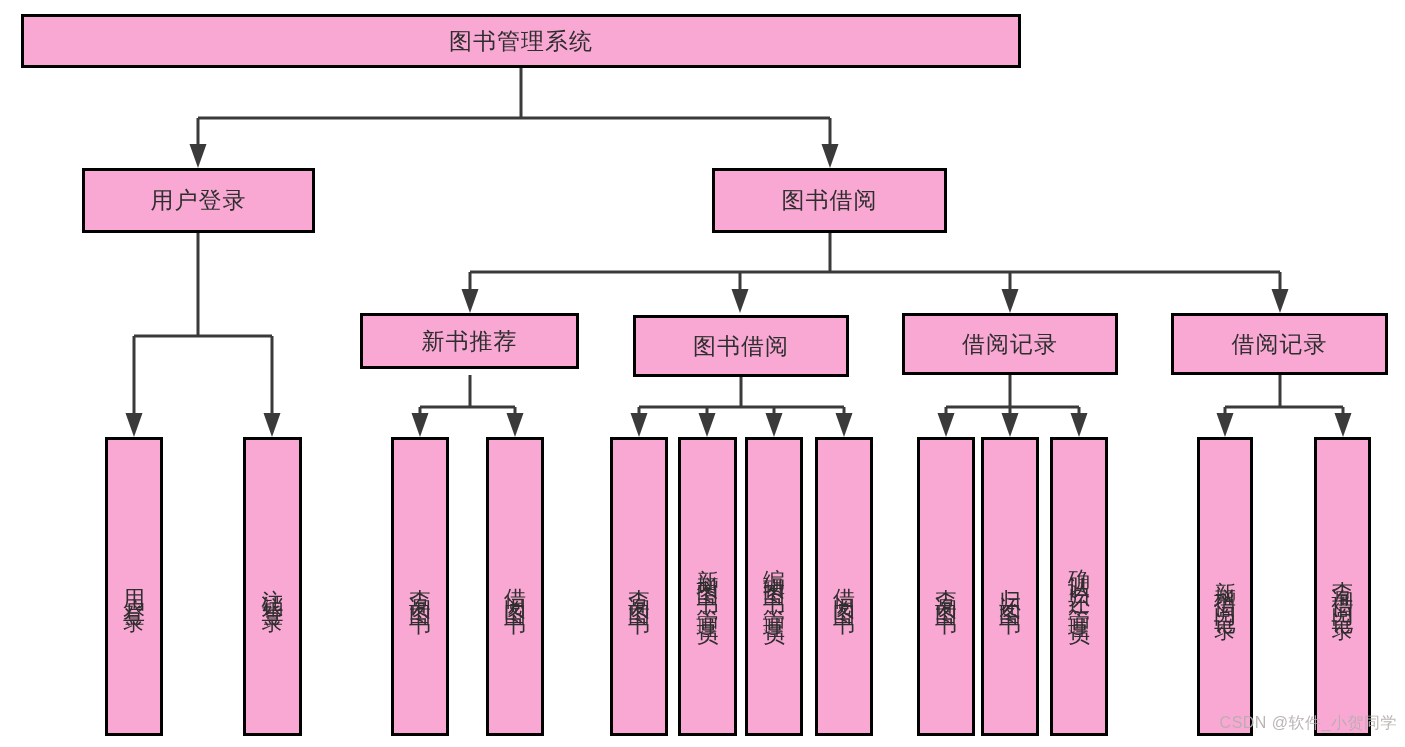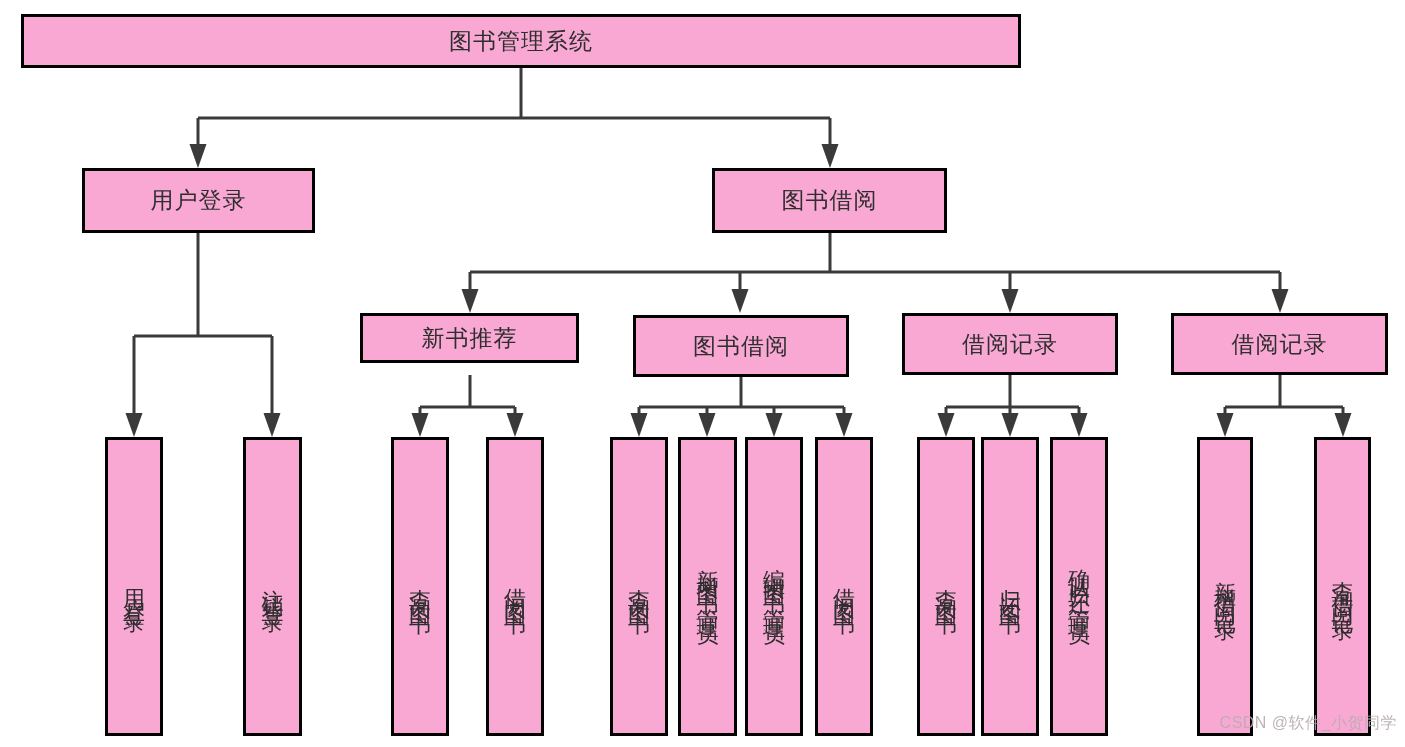--- a/index.html
+++ b/index.html
@@ -89,21 +89,21 @@
     <span>图书管理系统</span>
   </div>
 
   <div class="box h" style="left:82px;top:168px;width:233px;height:65px">
     <span>用户登录</span>
   </div>
   <div class="box h" style="left:712px;top:168px;width:235px;height:65px">
     <span>图书借阅</span>
   </div>
 
-  <div class="box h" style="left:360px;top:313px;width:219px;height:50px">
+  <div class="box h" style="left:360px;top:313px;width:219px;height:56px">
     <span>新书推荐</span>
   </div>
   <div class="box h" style="left:633px;top:315px;width:216px;height:62px">
     <span>图书借阅</span>
   </div>
   <div class="box h" style="left:902px;top:313px;width:216px;height:62px">
     <span>借阅记录</span>
   </div>
   <div class="box h" style="left:1171px;top:313px;width:217px;height:62px">
     <span>借阅记录</span>

